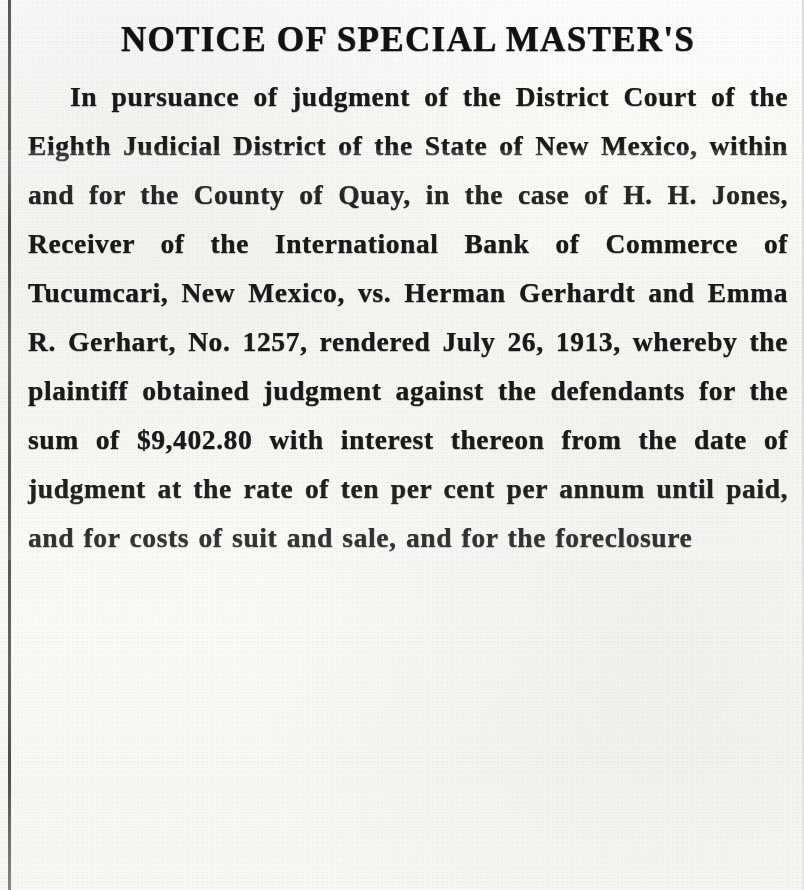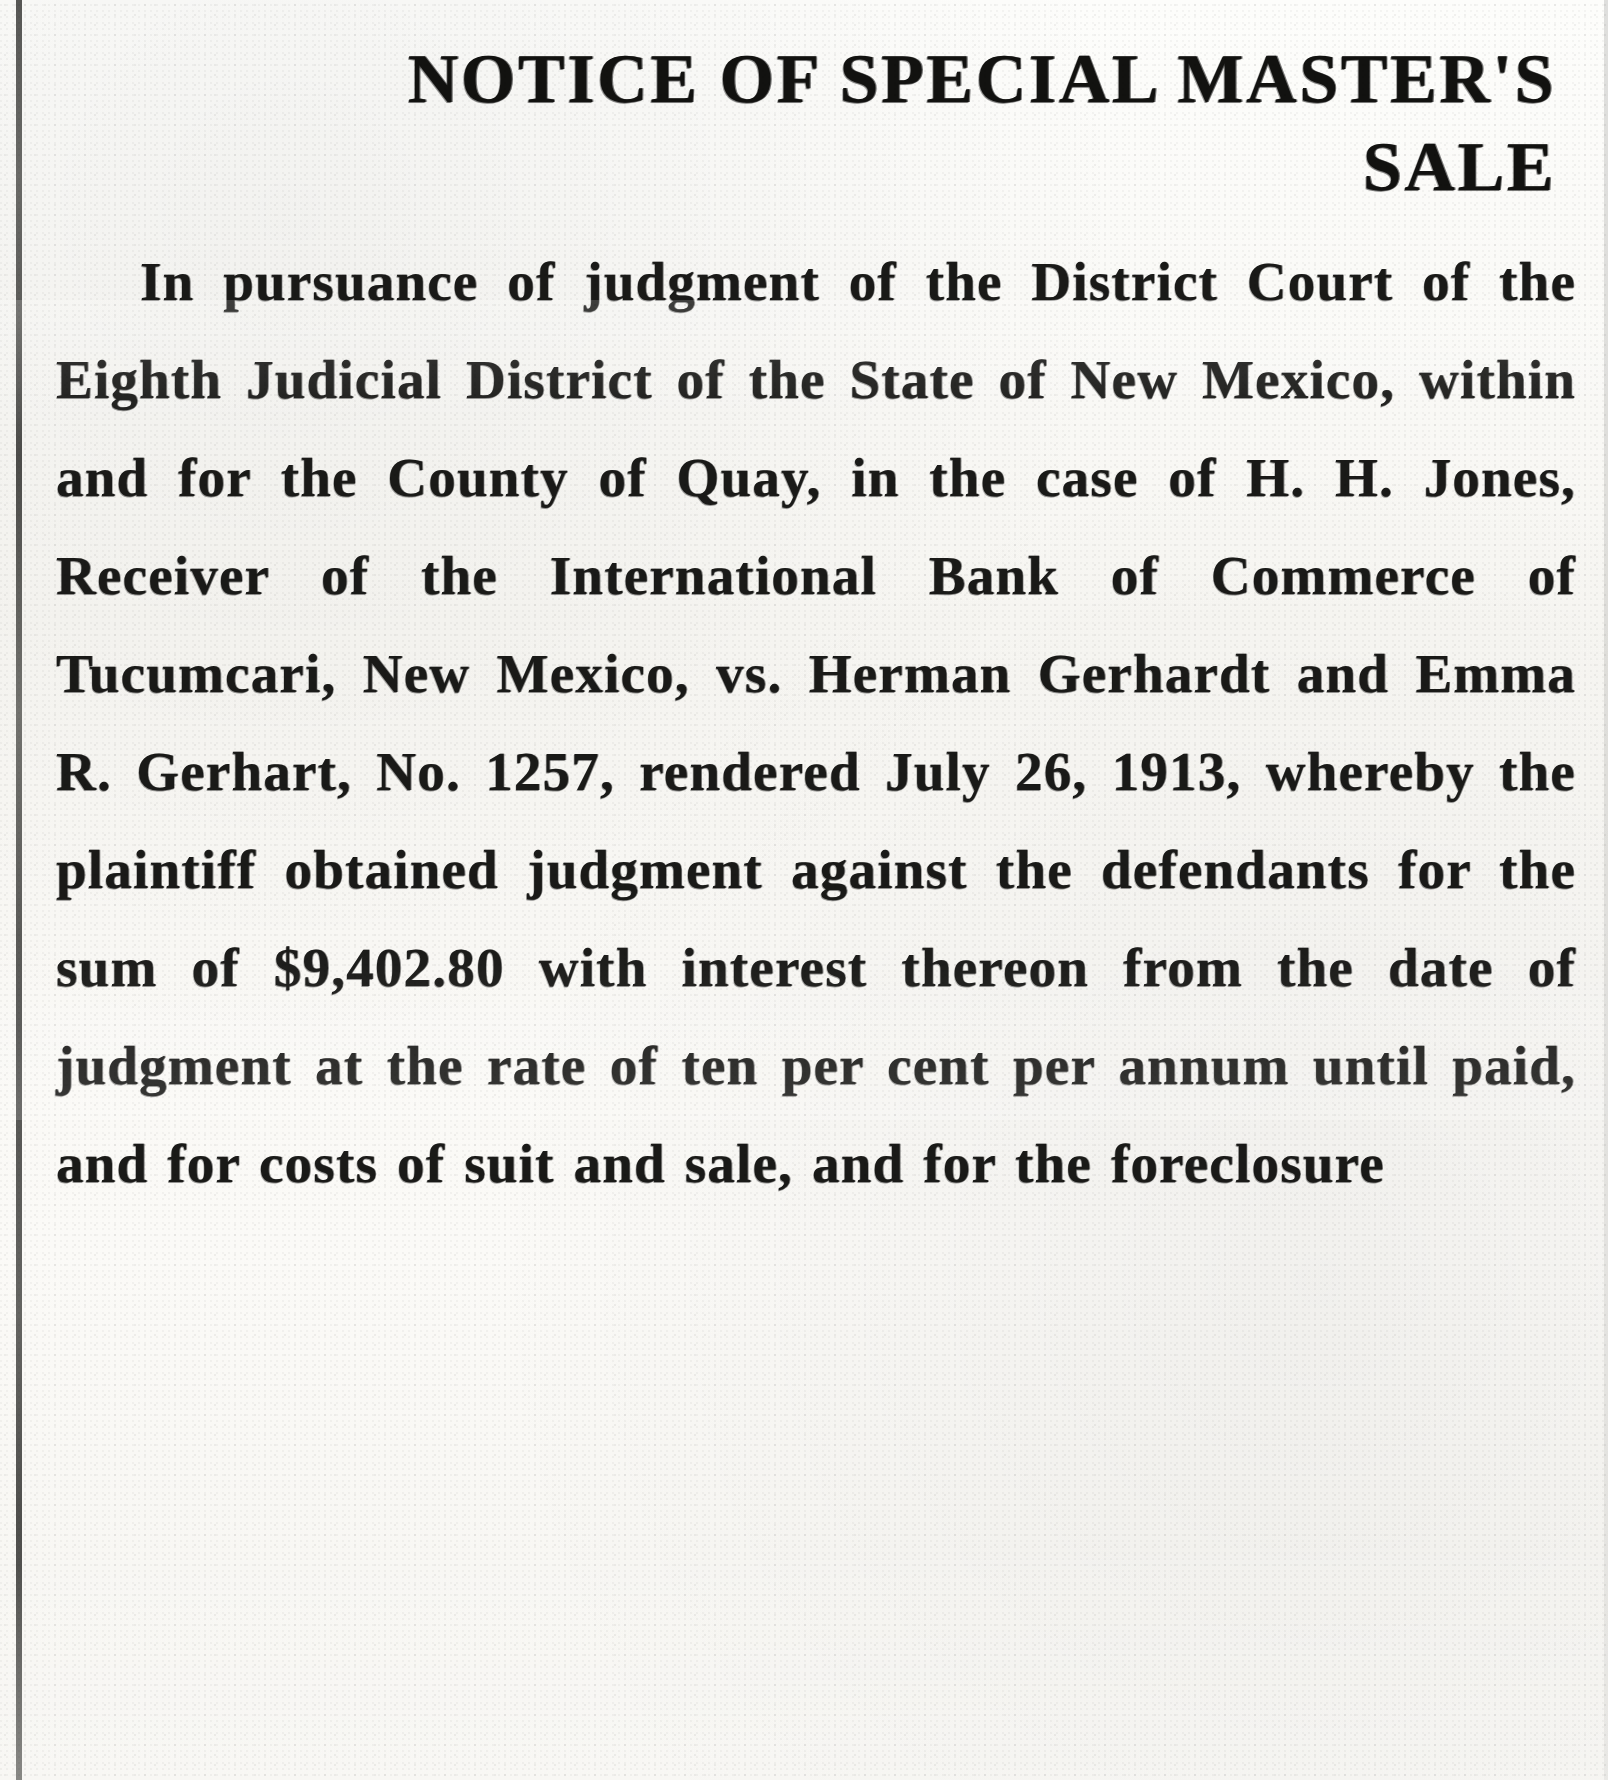--- a/index.html
+++ b/index.html
@@ -66,21 +66,21 @@
     position: absolute;
     left: 22px;
     top: 0;
     width: 772px;
     height: 890px;
     box-sizing: border-box;
     padding: 18px 6px 0 6px;
   }
 
   .headline {
-    text-align: right;
+    text-align: center;
     font-family: "Liberation Serif", serif;
     font-weight: bold;
     font-size: 35px;
     line-height: 44px;
     letter-spacing: 1.3px;
     color: #121210;
     text-shadow:
       0.6px 0 0 rgba(10,10,10,0.55),
       -0.5px 0.4px 0 rgba(10,10,10,0.35),
       0 0.6px 0.4px rgba(0,0,0,0.30);
@@ -128,21 +128,20 @@
 <body>
 
 <div id="scan">
 
   <div id="column-rule"></div>
 
   <div id="article">
 
     <h1 class="headline">
       <span>NOTICE OF SPECIAL MASTER'S</span>
-      <span class="line2">SALE</span>
     </h1>
 
     <div class="body-text">
       <p><span class="indent"></span><span>In pursuance of judgment of the District Court of the Eighth Judicial District of the State of New Mexico, within and for the County of Quay, in the case of H. H. Jones, Receiver of the International Bank of Commerce of Tucumcari, New Mexico, vs. Herman Gerhardt and Emma R. Gerhart, No. 1257, rendered July 26, 1913, whereby the plaintiff obtained judgment against the defendants for the sum of  $9,402.80 with interest thereon from the date of judgment at the rate of ten per cent per annum until paid, and for costs of suit and sale, and for the foreclosure</span></p>
     </div>
 
   </div>
 
   <div class="fade-band" id="fade1"></div>
   <div class="fade-band" id="fade2"></div>

